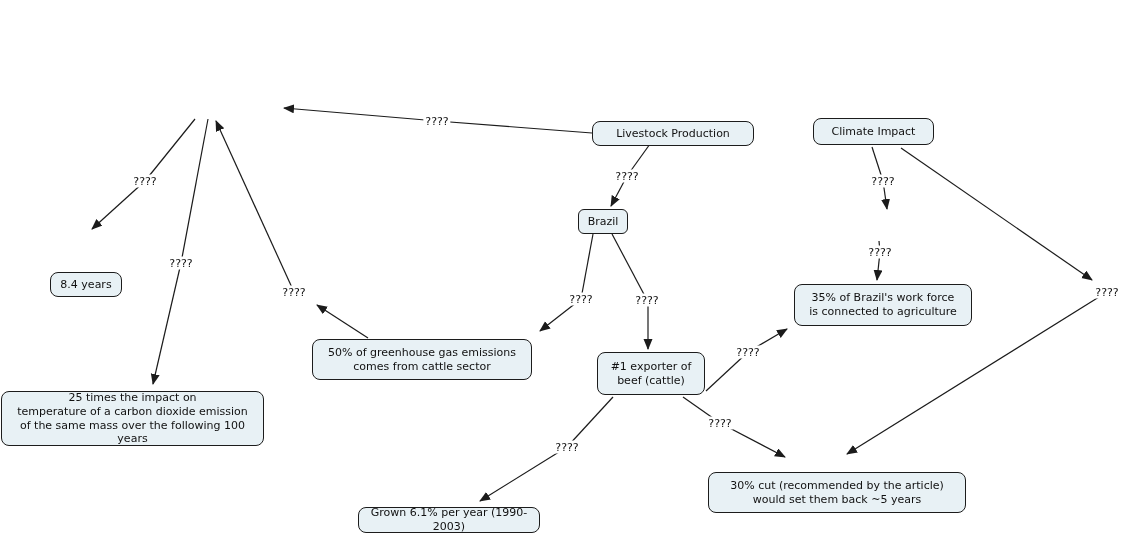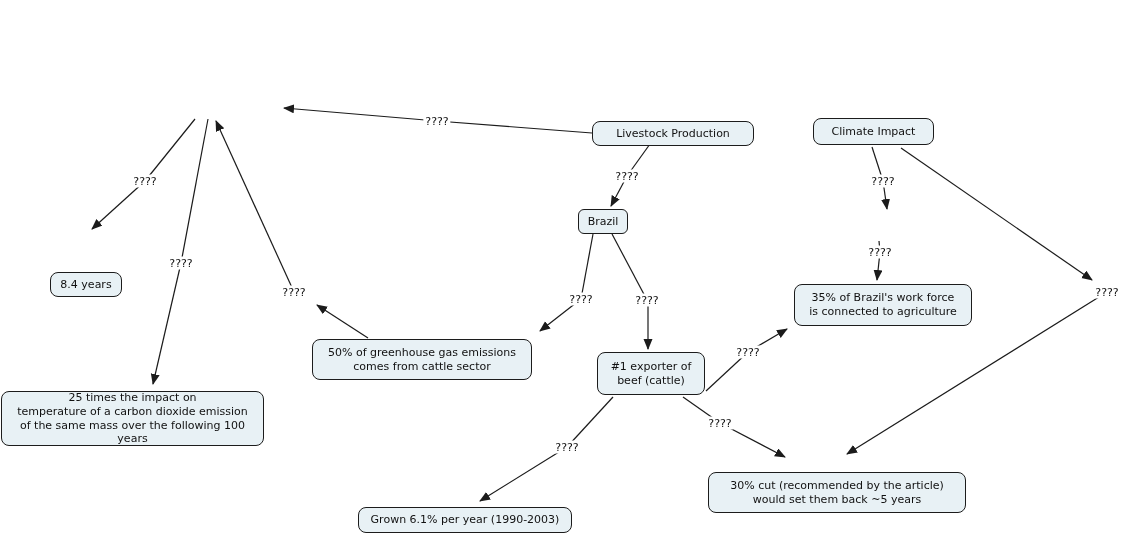--- a/index.html
+++ b/index.html
@@ -80,14 +80,14 @@
 is connected to agriculture</div>
     <div class="node" style="left: 312px; top: 339px; width: 220px; height: 41px; background: rgb(232, 241, 245); border-color: rgb(28, 28, 28); color: rgb(17, 17, 17);">50% of greenhouse gas emissions
 comes from cattle sector</div>
     <div class="node" style="left: 597px; top: 352px; width: 108px; height: 43px; background: rgb(232, 241, 245); border-color: rgb(28, 28, 28); color: rgb(17, 17, 17);">#1 exporter of
 beef (cattle)</div>
     <div class="node" style="left: 1px; top: 391px; width: 263px; height: 55px; background: rgb(232, 241, 245); border-color: rgb(28, 28, 28); color: rgb(17, 17, 17);">25 times the impact on
 temperature of a carbon dioxide emission
 of the same mass over the following 100 years</div>
     <div class="node" style="left: 708px; top: 459px; width: 258px; height: 41px; background: rgb(232, 241, 245); border-color: rgb(28, 28, 28); color: rgb(17, 17, 17); margin-top: 13px;">30% cut (recommended by the article)
 would set them back ~5 years</div>
-    <div class="node" style="left: 358px; top: 507px; width: 214px; height: 26px; background: rgb(232, 241, 245); border-color: rgb(28, 28, 28); color: rgb(17, 17, 17);">Grown 6.1% per year (1990-2003)</div>
+    <div class="node" style="left: 358px; top: 507px; width: 182px; height: 26px; background: rgb(232, 241, 245); border-color: rgb(28, 28, 28); color: rgb(17, 17, 17);">Grown 6.1% per year (1990-2003)</div>
   </div>
 
 </body></html>

